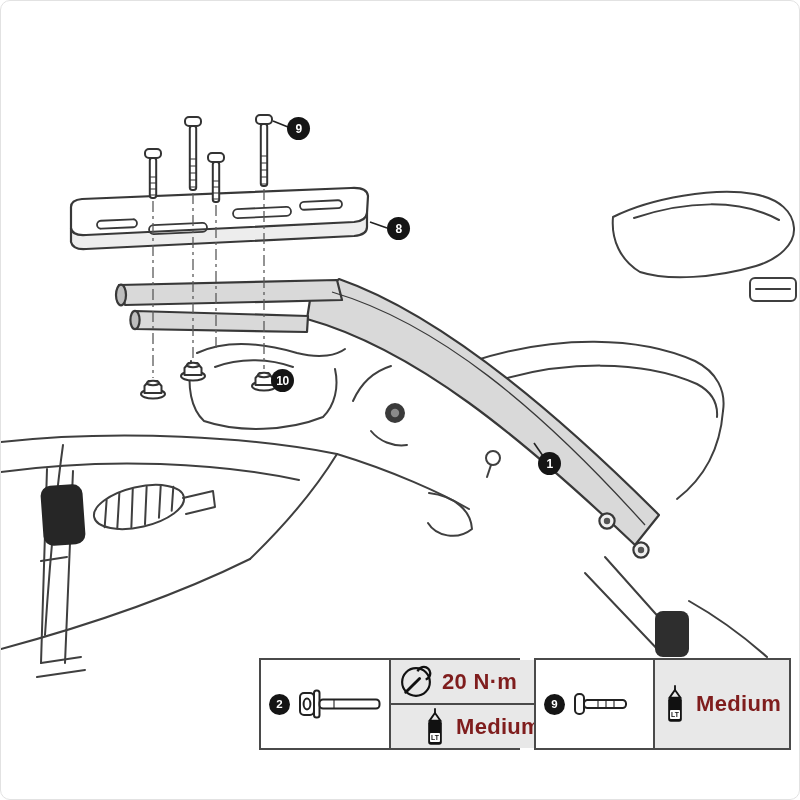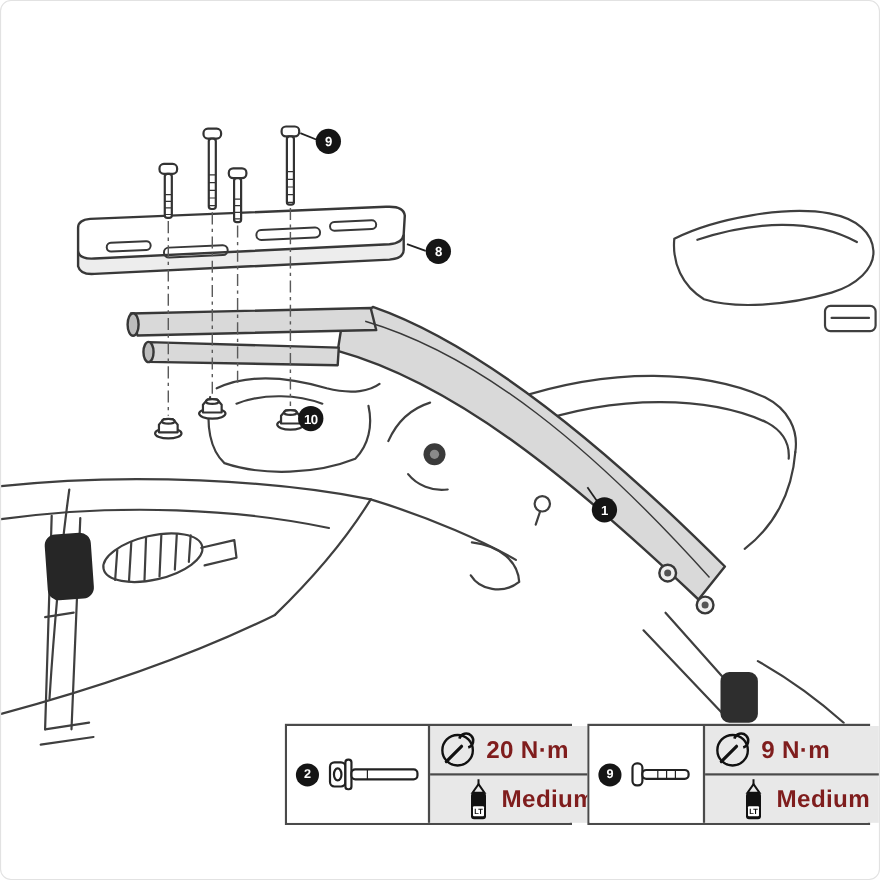--- a/index.html
+++ b/index.html
@@ -255,30 +255,20 @@
             <line x1="25" y1="9" x2="25" y2="17" stroke-width="1.1"></line>
             <line x1="33" y1="9" x2="33" y2="17" stroke-width="1.1"></line>
             <line x1="41" y1="9" x2="41" y2="17" stroke-width="1.1"></line>
           </g>
         </svg>
       </span>
     </div>
     <div class="spec-values">
       <div class="spec-row">
         <span class="icon">
-          <svg width="34" height="34" viewBox="0 0 38 38">
-            <circle cx="19" cy="19" r="15.5" fill="none" stroke="#111" stroke-width="2.4"></circle>
-            <path d="M7.5,30.5 L23,15" stroke="#111" stroke-width="3.2" stroke-linecap="round"></path>
-            <path d="M29.8,16.2 A7.2,7.2 0 1 0 20.8,7.2" fill="none" stroke="#111" stroke-width="2.6"></path>
-          </svg>
-        </span>
-        <span class="spec-text">9 N·m</span>
-      </div>
-      <div class="spec-row">
-        <span class="icon">
           <svg width="24" height="40" viewBox="0 0 26 44">
             <path d="M12,1.5 L14,1.5 L14,7.5 L12,7.5 Z" fill="#111"></path>
             <path d="M13,6.5 L19,15 L7,15 Z" fill="none" stroke="#111" stroke-width="2"></path>
             <rect x="5.5" y="15" width="15" height="26.5" rx="3" fill="#111"></rect>
             <rect x="7.5" y="28.5" width="11" height="10" rx="1" fill="#fff"></rect>
             <text x="13" y="36.5" text-anchor="middle" font-size="7.5" font-weight="bold" fill="#111">LT</text>
           </svg>
         </span>
         <span class="spec-text">Medium</span>
       </div>

